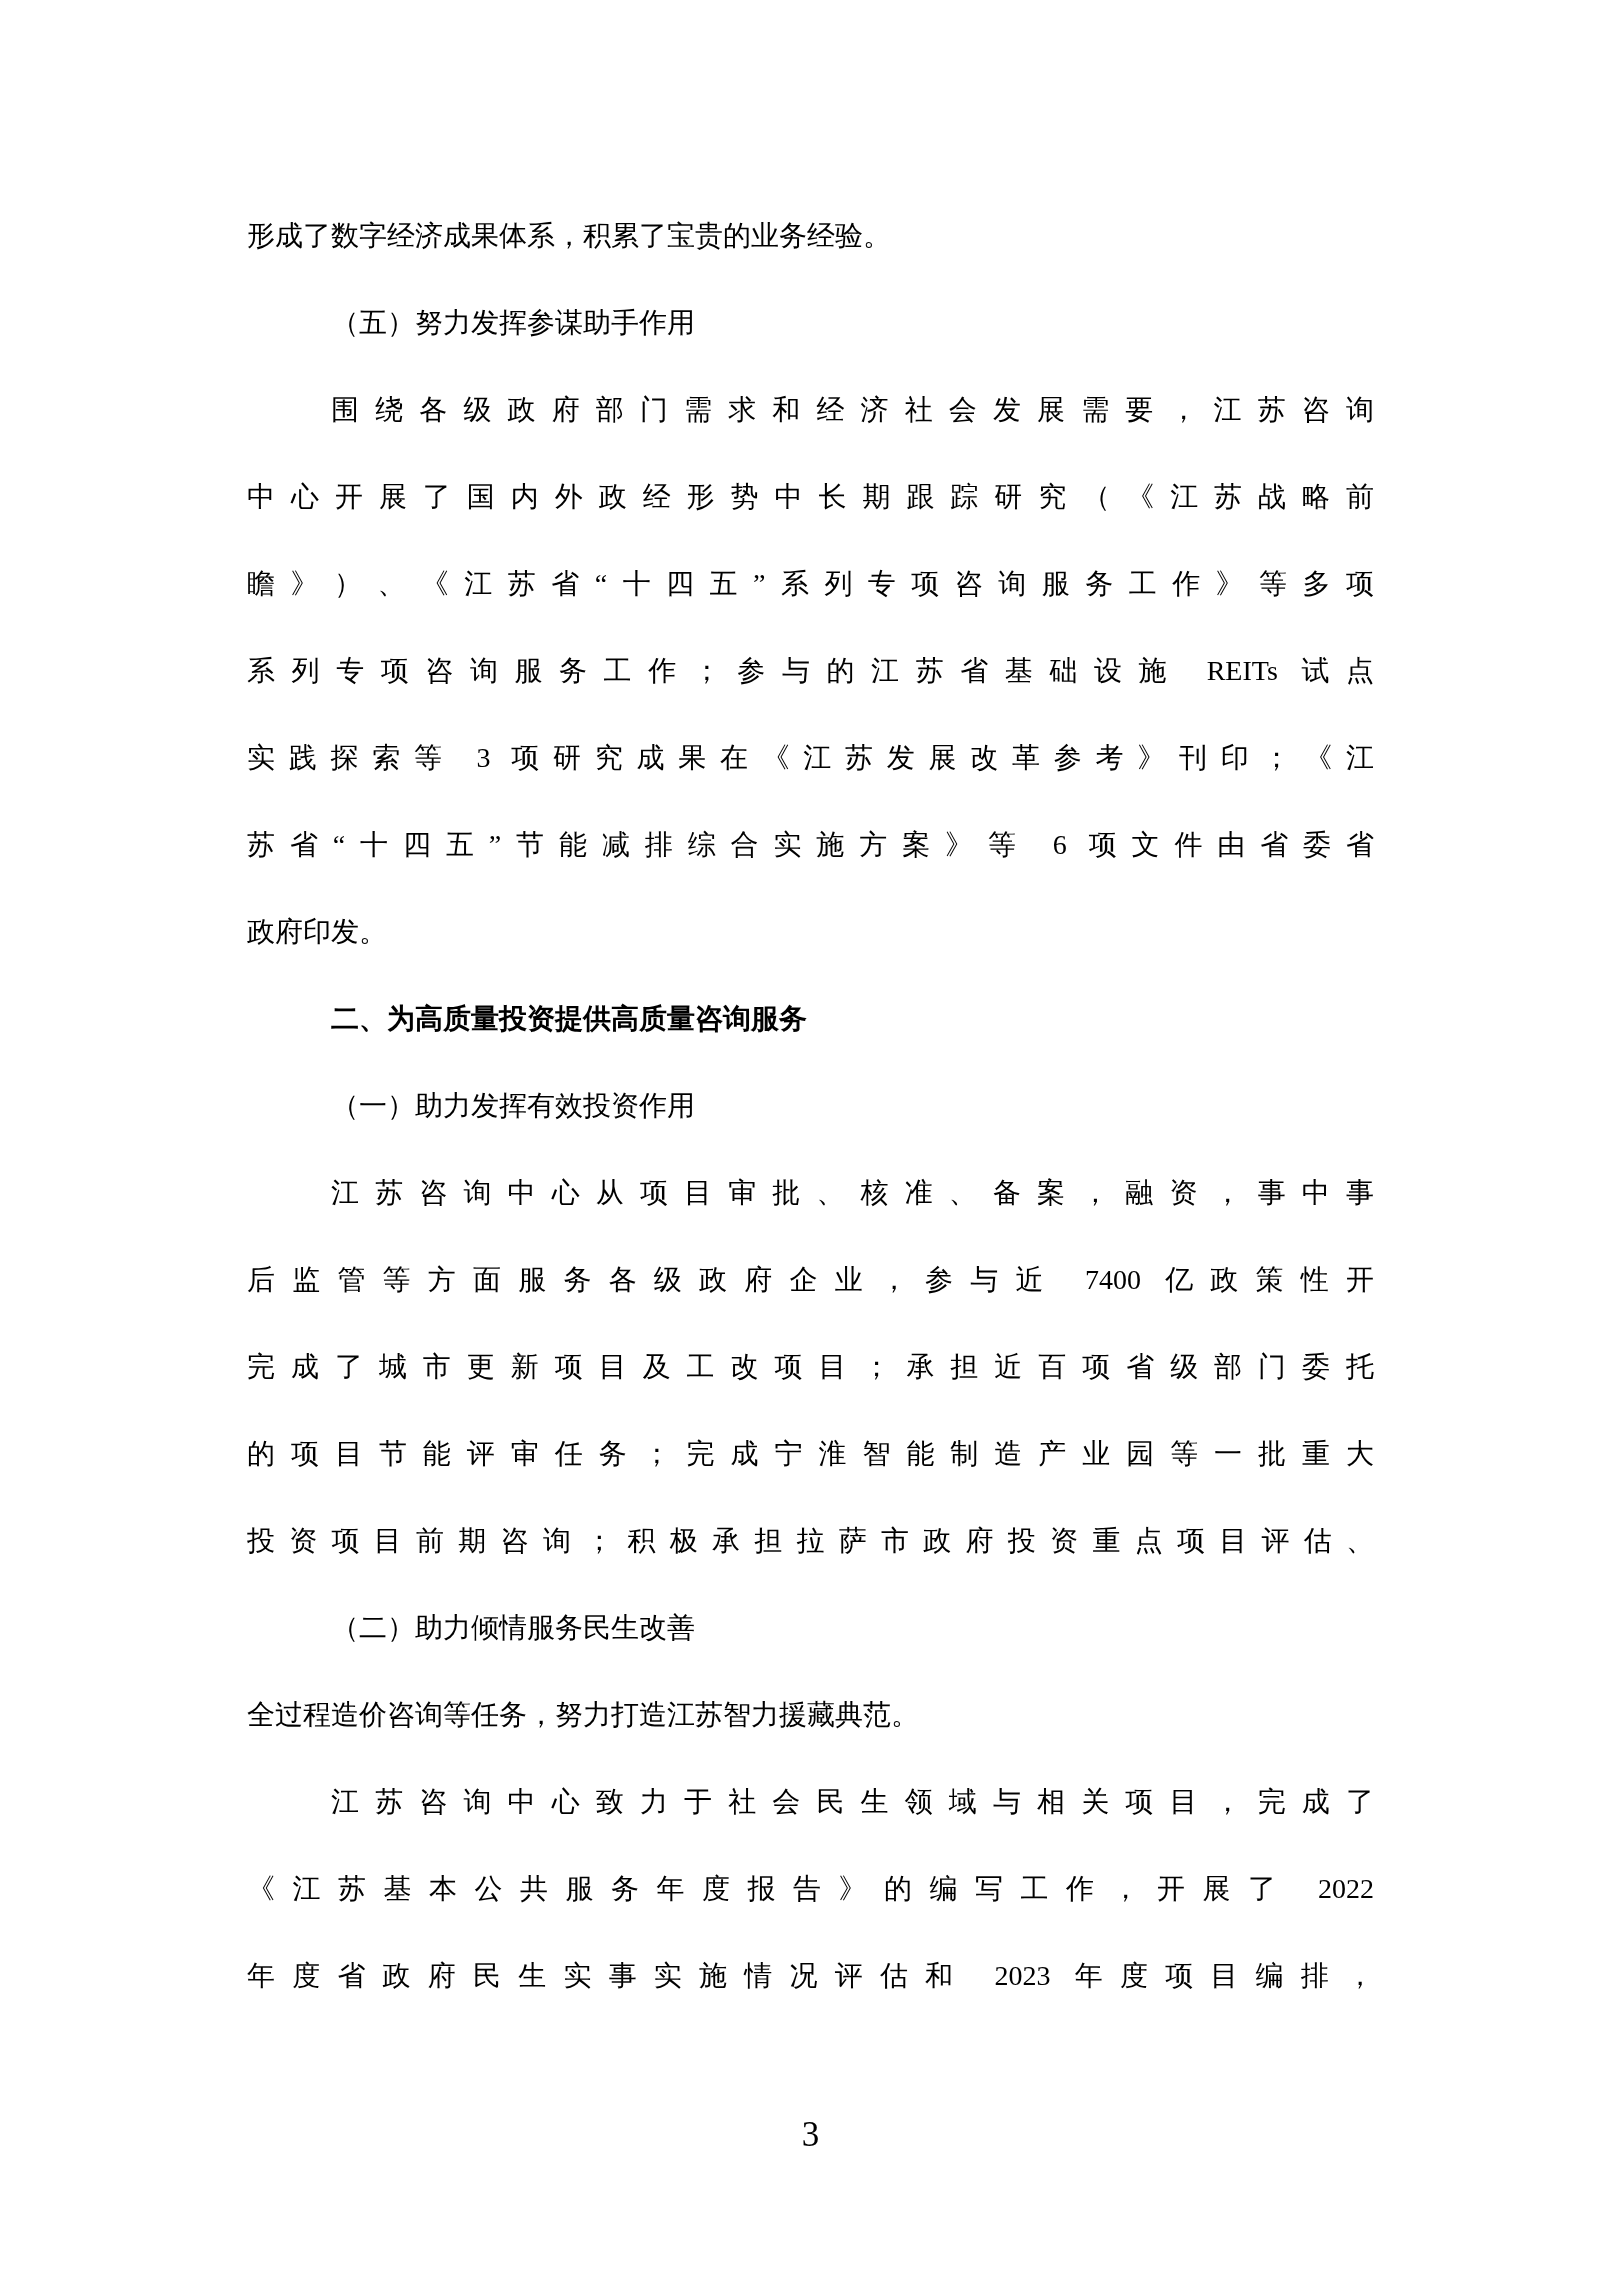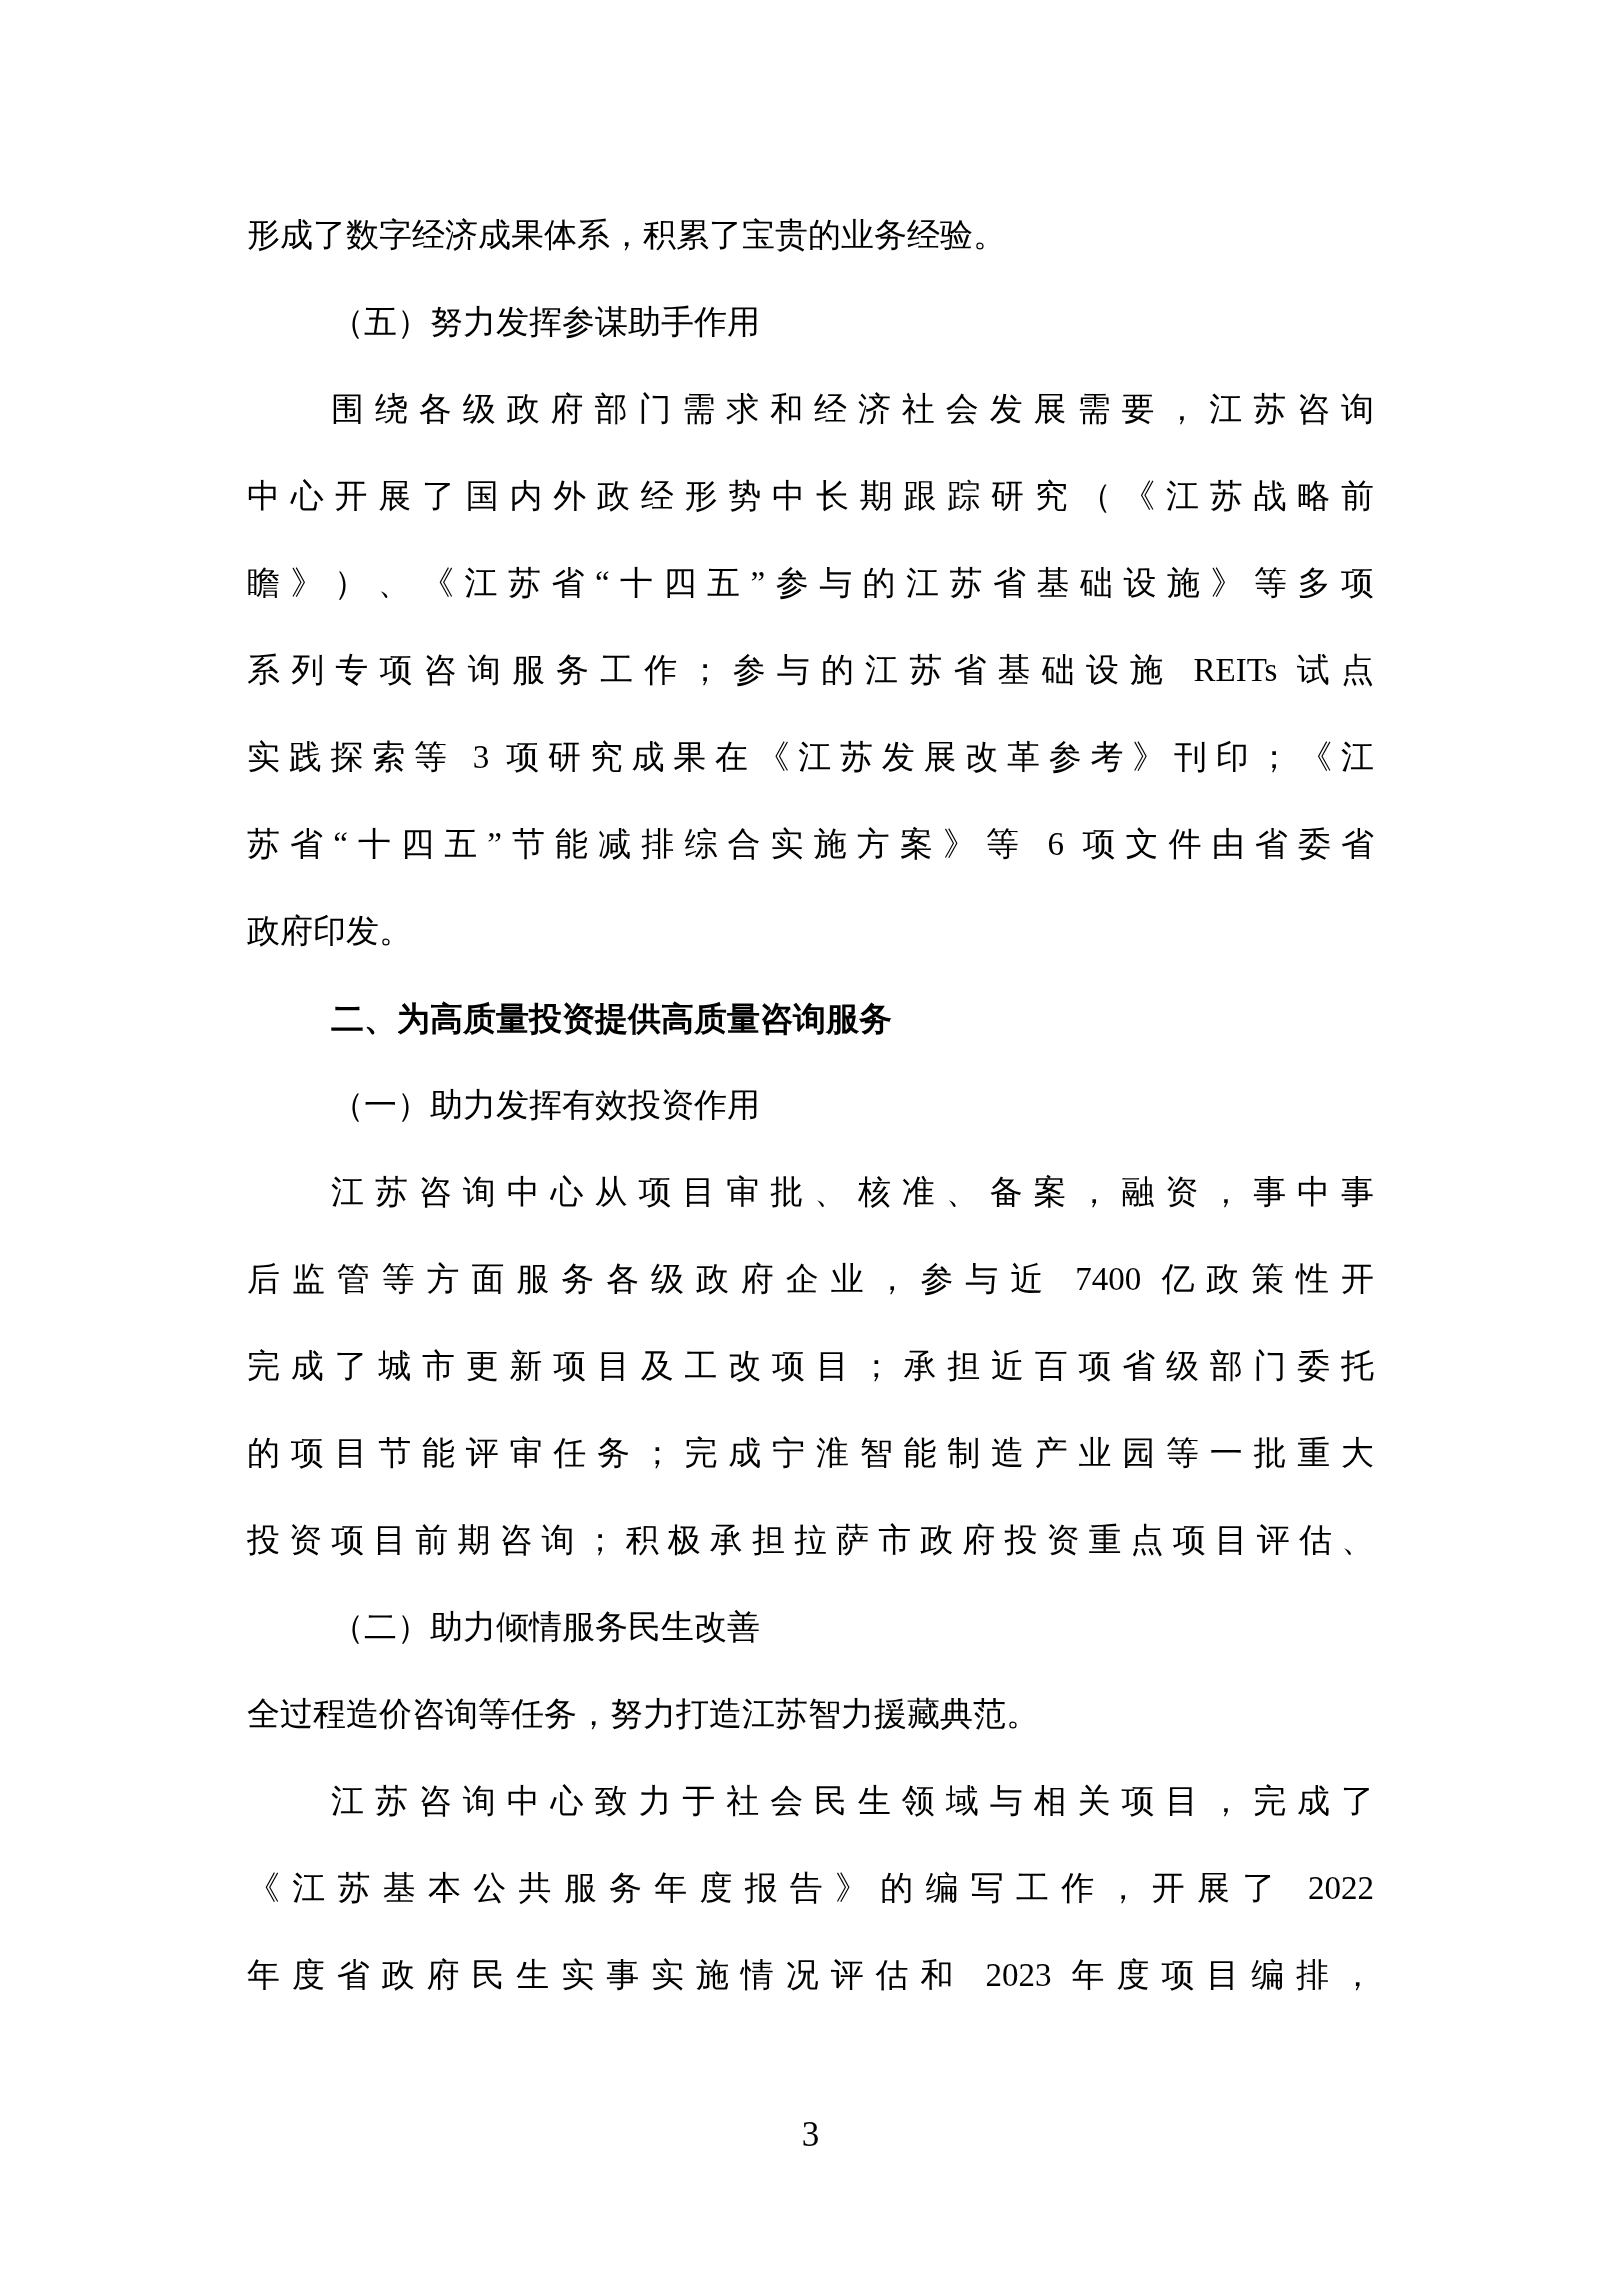--- a/index.html
+++ b/index.html
@@ -16,21 +16,21 @@
     font-family: "Liberation Serif", serif;
     overflow: hidden;
   }
   .textblock {
     position: absolute;
     left: 247px;
     top: 192px;
     width: 1127px;
   }
   .line {
-    font-size: 33px;
+    font-size: 28px;
     line-height: 87px;
     height: 87px;
     white-space: normal;
     letter-spacing: 0;
   }
   
   .just {
     text-align: justify;
     text-align-last: justify;
     text-justify: inter-character;
@@ -56,21 +56,21 @@
 </style>
 </head>
 <body>
 
 <div class="page">
   <div class="textblock">
     <div class="line">形成了数字经济成果体系，积累了宝贵的业务经验。</div>
     <div class="line indent">（五）努力发挥参谋助手作用</div>
     <div class="line indent just">围绕各级政府部门需求和经济社会发展需要，江苏咨询</div>
     <div class="line just">中心开展了国内外政经形势中长期跟踪研究（《江苏战略前</div>
-    <div class="line just">瞻》）、《江苏省“十四五”参与的江苏省基础设施》等多项</div>
+    <div class="line just">瞻》）、《江苏省“十四五”系列专项咨询服务工作》等多项</div>
     <div class="line just">系列专项咨询服务工作；参与的江苏省基础设施 REITs 试点</div>
     <div class="line just">实践探索等 3 项研究成果在《江苏发展改革参考》刊印；《江</div>
     <div class="line just">苏省“十四五”节能减排综合实施方案》等 6 项文件由省委省</div>
     <div class="line">政府印发。</div>
     <div class="line indent heading">二、为高质量投资提供高质量咨询服务</div>
     <div class="line indent">（一）助力发挥有效投资作用</div>
     <div class="line indent just">江苏咨询中心从项目审批、核准、备案，融资，事中事</div>
     <div class="line just">后监管等方面服务各级政府企业，参与近 7400 亿政策性开</div>
     <div class="line just">完成了城市更新项目及工改项目；承担近百项省级部门委托</div>
     <div class="line just">的项目节能评审任务；完成宁淮智能制造产业园等一批重大</div>

